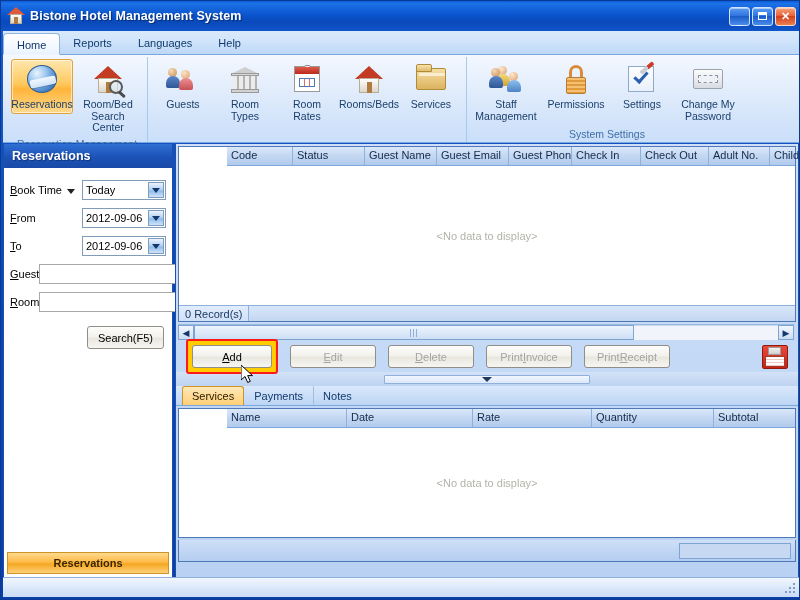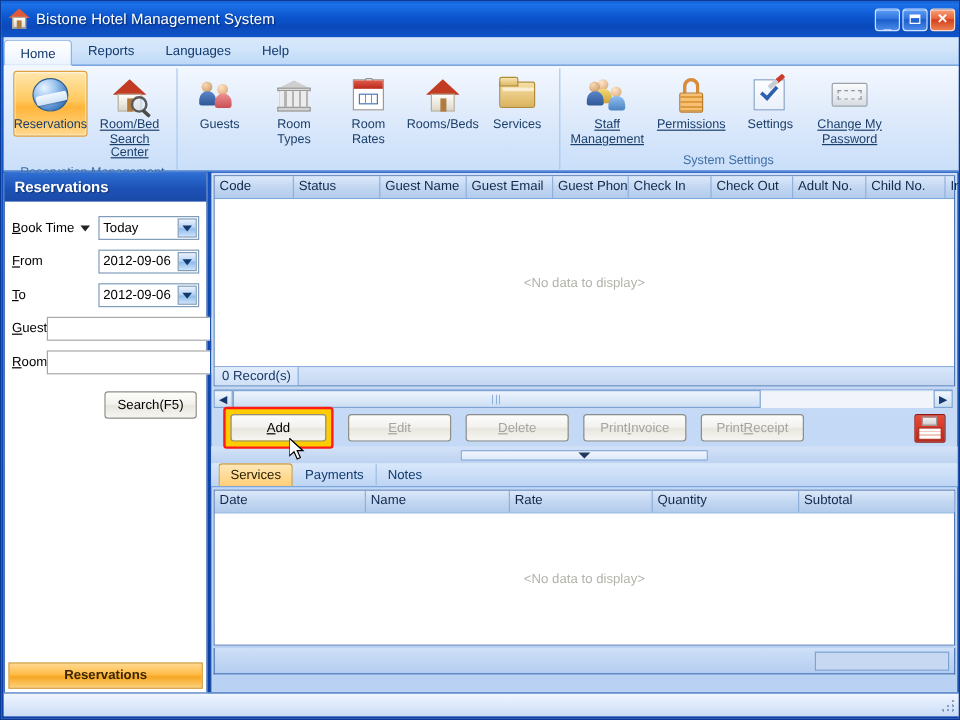--- a/index.html
+++ b/index.html
@@ -23,21 +23,21 @@
   .titlebar {
     position: absolute; left: 0; top: 0; width: 800px; height: 30px;
     background: linear-gradient(180deg,#0c5ad8 0%, #1d72e8 8%, #0b55cf 45%, #0a49bb 70%, #1055c9 100%);
     display: flex; align-items: center;
   }
   .title-ico {
     width: 18px; height: 18px; margin-left: 6px; margin-right: 5px;
     position: relative; flex: none;
   }
   .title-text {
-    color: #fff; font-weight: normal; font-size: 12.5px;
+    color: #fff; font-weight: bold; font-size: 12.5px;
     text-shadow: 1px 1px 1px rgba(0,0,0,.45);
     letter-spacing: .1px;
     white-space: nowrap;
   }
   .winbtns { margin-left: auto; display: flex; gap: 2px; margin-right: 5px; }
   .winbtn {
     width: 21px; height: 19px; border-radius: 3px;
     border: 1px solid #cfe3ff;
     display: flex; align-items: center; justify-content: center;
     color: #fff; font-size: 11px; font-weight: bold;
@@ -82,21 +82,21 @@
   .rgroup:last-child { border-right: none; }
   .rgroup-items { display: flex; align-items: flex-start; flex: 1; padding-top: 2px; }
   .rgroup-label {
     text-align: center; font-size: 10.5px; color: #3f6ea6; height: 15px; line-height: 14px;
   }
   .rbtn {
     width: 62px; display: flex; flex-direction: column; align-items: center;
     padding: 3px 1px 2px; border: 1px solid transparent; border-radius: 3px;
     font-size: 10.5px; color: #1b3f6b; text-align: center; line-height: 11.5px;
   }
-  .rbtn.wide { width: 70px; text-decoration: underline; }
+  .rbtn.wide { width: 70px; }
   .rbtn.selected {
     background: linear-gradient(180deg,#ffe7ae 0%, #ffc85e 45%, #ffb53a 55%, #ffd98e 100%);
     border: 1px solid #e0a33c;
     box-shadow: inset 0 0 0 1px rgba(255,255,255,.55);
   }
   .rico { width: 36px; height: 34px; margin-bottom: 2px; position: relative; }
   .rlbl { display: block; }
 
   
   .ic-globe {
@@ -262,21 +262,21 @@
   }
   .tab.plain { border-left:1px solid #9dbde3;text-align:center; }
 
   .grid {
     background:#fff; border:1px solid #4f79b6; margin:2px;
     display:flex; flex-direction:column;
   }
   .grid-head {
     display:flex; height:19px;
     background:linear-gradient(180deg,#dbe8fa 0%, #c3d7f1 50%, #b2cbec 100%);
-    border-bottom:1px solid #7ba7dd; flex:none;
+    border-bottom:1px solid #7ba7dd; flex:none;margin-left:48px;
   }
   .gh {
     border-right:1px solid #8fb0dc; padding:2px 4px; font-size:11px; color:#12294c;
     white-space:nowrap; overflow:hidden; flex:none;
   }
   .grid-body {
     flex:1; display:flex; align-items:center; justify-content:center;
     color:#b0b0a8; font-size:11px; background:#fff; position:relative;
   }
   .nodata { color:#b3b3ab; }
@@ -676,22 +676,22 @@
     </div>
 
     <div class="tabstrip" style="padding-left:6px">
       <div class="tab active">Services</div>
       <div class="tab">Payments</div>
       <div class="tab plain">Notes</div>
     </div>
 
     <div class="grid" style="height:130px">
       <div class="grid-head">
+        <div class="gh" style="width:120px">Name</div>
         <div class="gh" style="width:126px">Date</div>
-        <div class="gh" style="width:120px">Name</div>
         <div class="gh" style="width:119px">Rate</div>
         <div class="gh" style="width:122px">Quantity</div>
         <div class="gh" style="width:130px">Subtotal</div>
       </div>
       <div class="grid-body">
         <span class="nodata">&lt;No data to display&gt;</span>
       </div>
     </div>
 
     <div class="bottombar">

